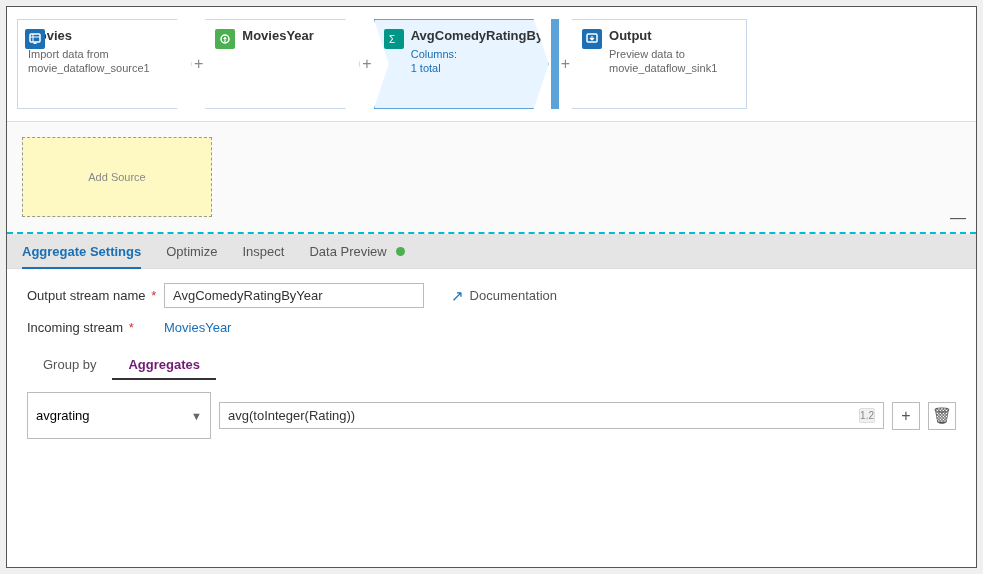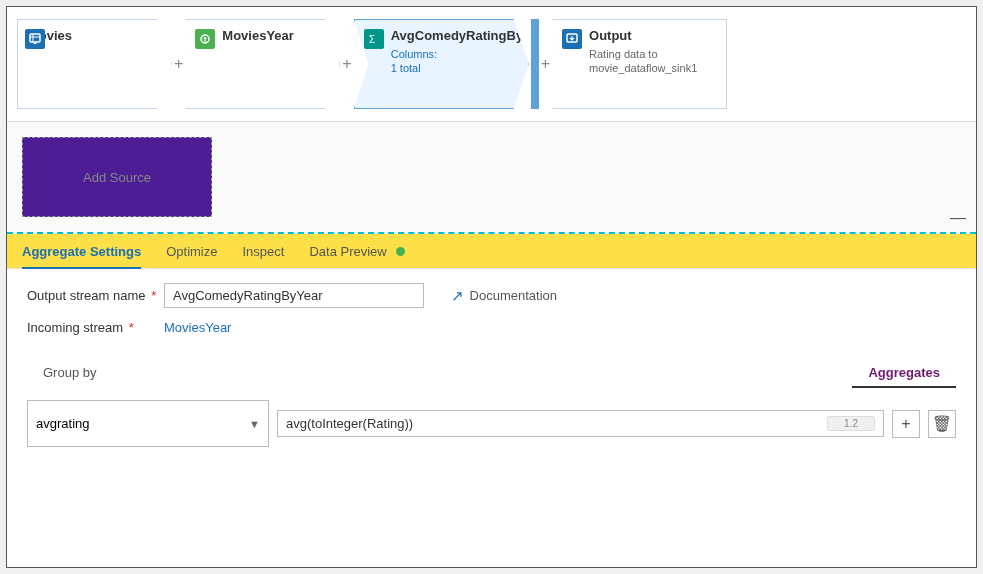--- a/index.html
+++ b/index.html
@@ -153,22 +153,22 @@
     }
     .add-source-box {
       border: 1.5px dashed #999;
       width: 190px;
       height: 80px;
       display: flex;
       align-items: center;
       justify-content: center;
       cursor: pointer;
       color: #888;
-      font-size: 13px;
-      background: #4c1d95;
+      font-size: 11px;
+      background: #fef9c3;
     }
     .minimize-btn {
       position: absolute;
       right: 10px;
       bottom: 6px;
       color: #555;
       font-size: 16px;
       cursor: pointer;
       background: none;
       border: none;
@@ -180,21 +180,21 @@
       display: flex;
       flex-direction: column;
       overflow: hidden;
     }
     .tabs-row {
       display: flex;
       align-items: flex-start;
       border-bottom: 1px solid #ddd;
       padding: 0 15px;
       gap: 25px;
-      background: #fde047;
+      background: #e5e5e5;
     }
     .tab-item {
       padding: 10px 0 8px;
       cursor: pointer;
       color: #555;
       font-size: 13px;
       border-bottom: 2px solid transparent;
       margin-bottom: -1px;
     }
     .tab-item.active {
@@ -255,22 +255,21 @@
     }
     .stream-link {
       color: #1a6fb5;
       font-size: 13px;
       cursor: pointer;
       text-decoration: none;
     }
     .subtabs-row {
       display: flex;
       gap: 0;
-      margin: 24px 0 12px;
-      justify-content: space-between;
+      margin: 16px 0 12px;
     }
     .subtab {
       padding: 6px 16px;
       cursor: pointer;
       color: #555;
       font-size: 13px;
       border-bottom: 2px solid transparent;
     }
     .subtab.active {
       color: #701a75;
@@ -288,21 +287,21 @@
     }
     .aggregate-row {
       display: flex;
       align-items: center;
       gap: 8px;
     }
     .agg-dropdown {
       border: 1px solid #bbb;
       padding: 15px 8px;
       font-size: 13px;
-      width: 242px;
+      width: 184px;
       background: #fff;
       display: flex;
       align-items: center;
       justify-content: space-between;
       cursor: pointer;
     }
     .agg-dropdown-arrow {
       color: #666;
       font-size: 11px;
     }
@@ -316,21 +315,21 @@
       align-items: center;
       justify-content: space-between;
       color: #333;
       position: relative;
     }
     .agg-expr-badge {
       font-size: 10px;
       color: #888;
       background: #f0f0f0;
       border: 1px solid #ddd;
-      padding: 1px 16px;
+      padding: 1px 0;
       border-radius: 2px;
       margin-left: 8px;
     }
     .agg-btn {
       width: 28px;
       height: 28px;
       border: 1px solid #bbb;
       background: #fff;
       display: flex;
       align-items: center;
@@ -353,20 +352,21 @@
           <div class="icon-blue-sq">
             <svg width="12" height="12" viewBox="0 0 12 12" fill="white">
                 <rect x="1" y="1" width="10" height="8" rx="1" stroke="white" stroke-width="1.5" fill="none"></rect>
                 <line x1="4" y1="1" x2="4" y2="9" stroke="white" stroke-width="1"></line>
                 <line x1="1" y1="4" x2="11" y2="4" stroke="white" stroke-width="1"></line>
                 <path d="M4 11 L6 9 L8 11" fill="white"></path>
               </svg>
           </div>
         </div>
         <div class="node-title">Movies</div>
+        <div class="node-desc">Import data from movie_dataflow_source1</div>
       </div>
     </div>
     <button class="plus-btn">+</button>
 
     <div class="pipeline-node">
       <div class="node-box">
         <div class="node-icon">
           <div class="icon-green-sq">
             <svg width="12" height="12" viewBox="0 0 12 12" fill="white">
                 <circle cx="6" cy="6" r="4" fill="none" stroke="white" stroke-width="1.5"></circle>
@@ -403,21 +403,21 @@
       <div class="node-box output-node">
         <div class="node-icon">
           <div class="icon-output-sq">
             <svg width="12" height="12" viewBox="0 0 12 12" fill="white">
                 <rect x="1" y="1" width="10" height="8" rx="1" stroke="white" stroke-width="1.5" fill="none"></rect>
                 <path d="M6 3 L6 7 M4 5 L6 7 L8 5" stroke="white" stroke-width="1.2" fill="none"></path>
               </svg>
           </div>
         </div>
         <div class="node-title">Output</div>
-        <div class="node-desc">Rating data to movie_dataflow_sink1</div>
+        <div class="node-desc">Preview data to movie_dataflow_sink1</div>
       </div>
     </div>
   </div>
 
   <div class="canvas-area">
     <div class="add-source-box">
       <span>Add Source</span>
     </div>
     <button class="minimize-btn">—</button>
   </div>

